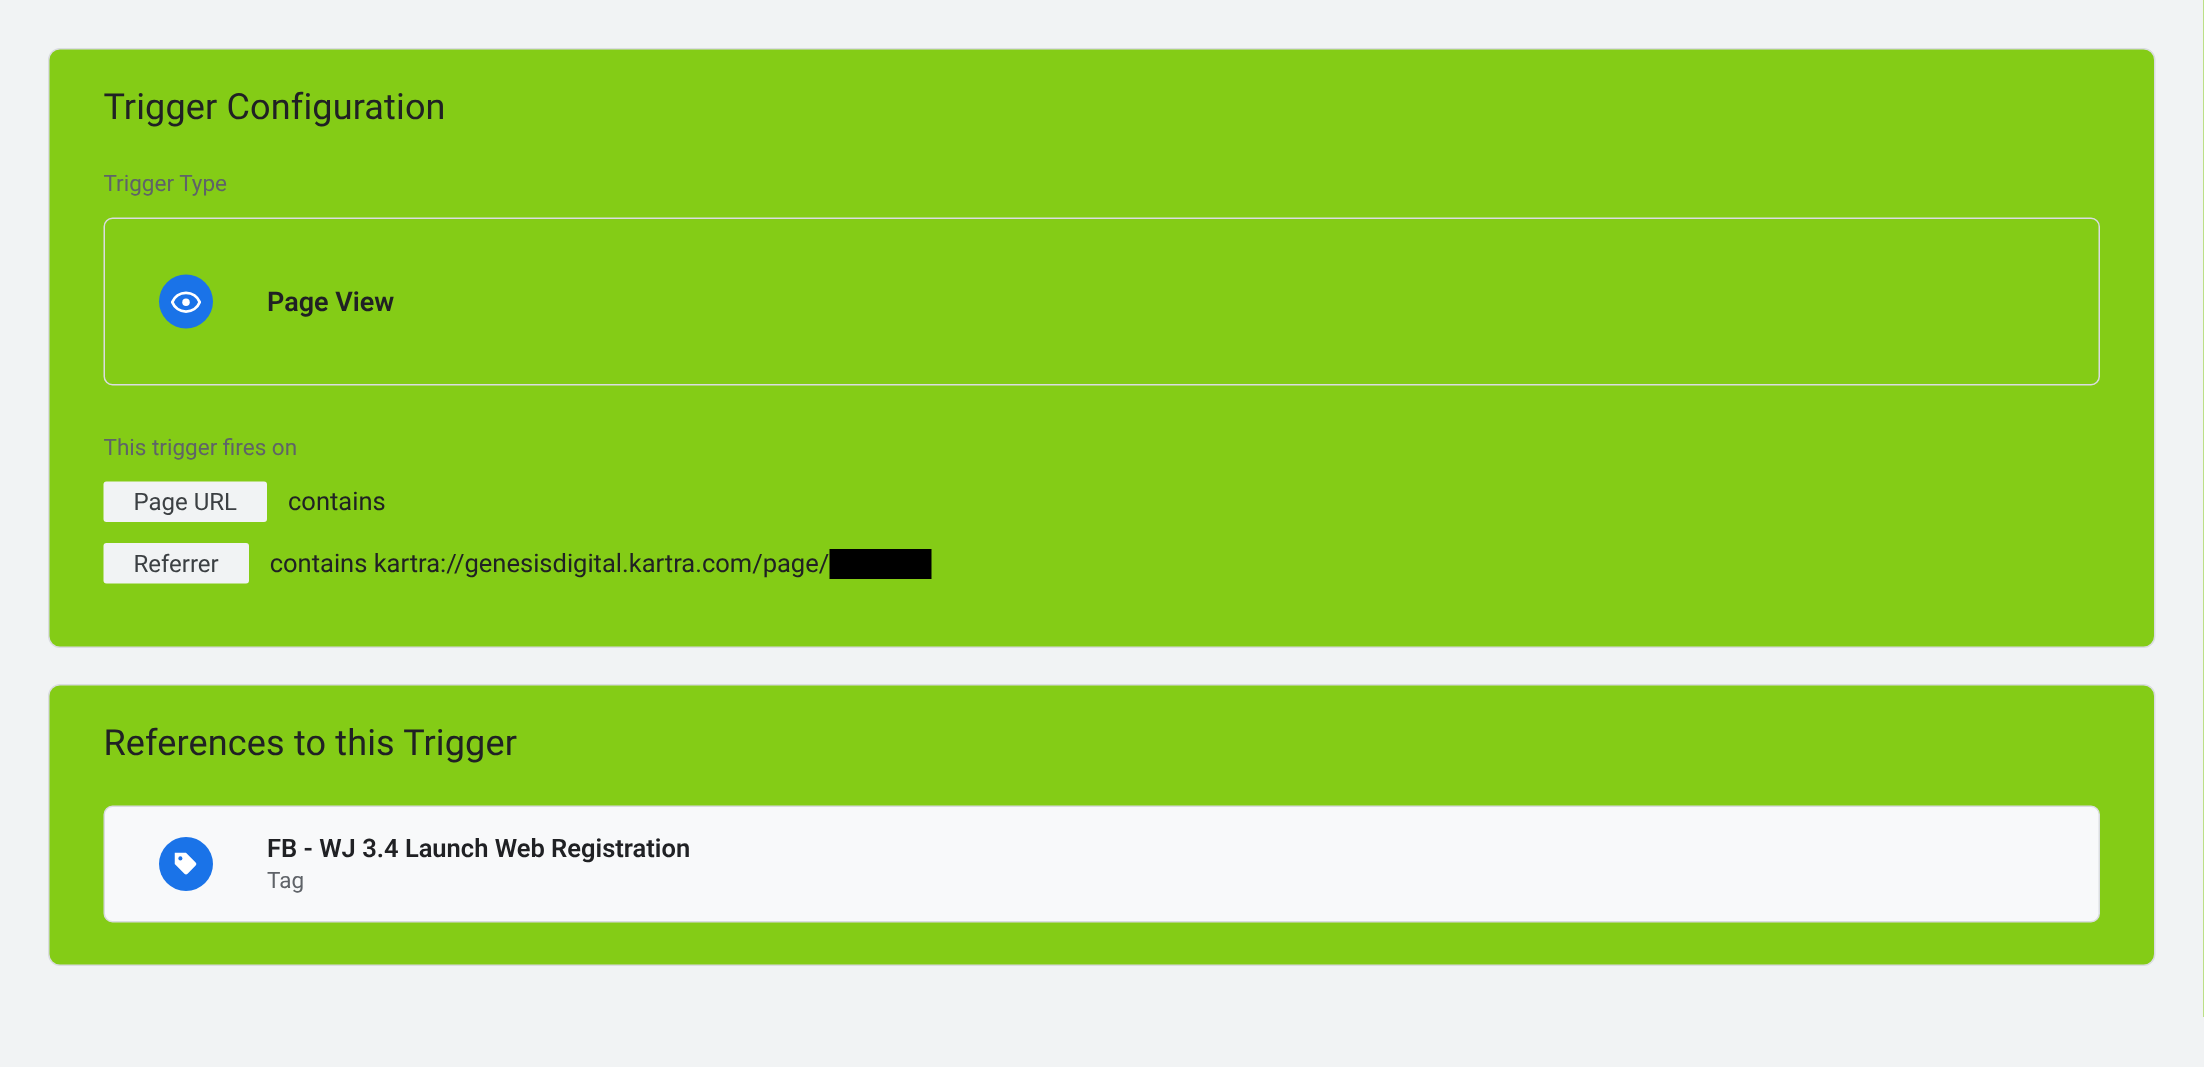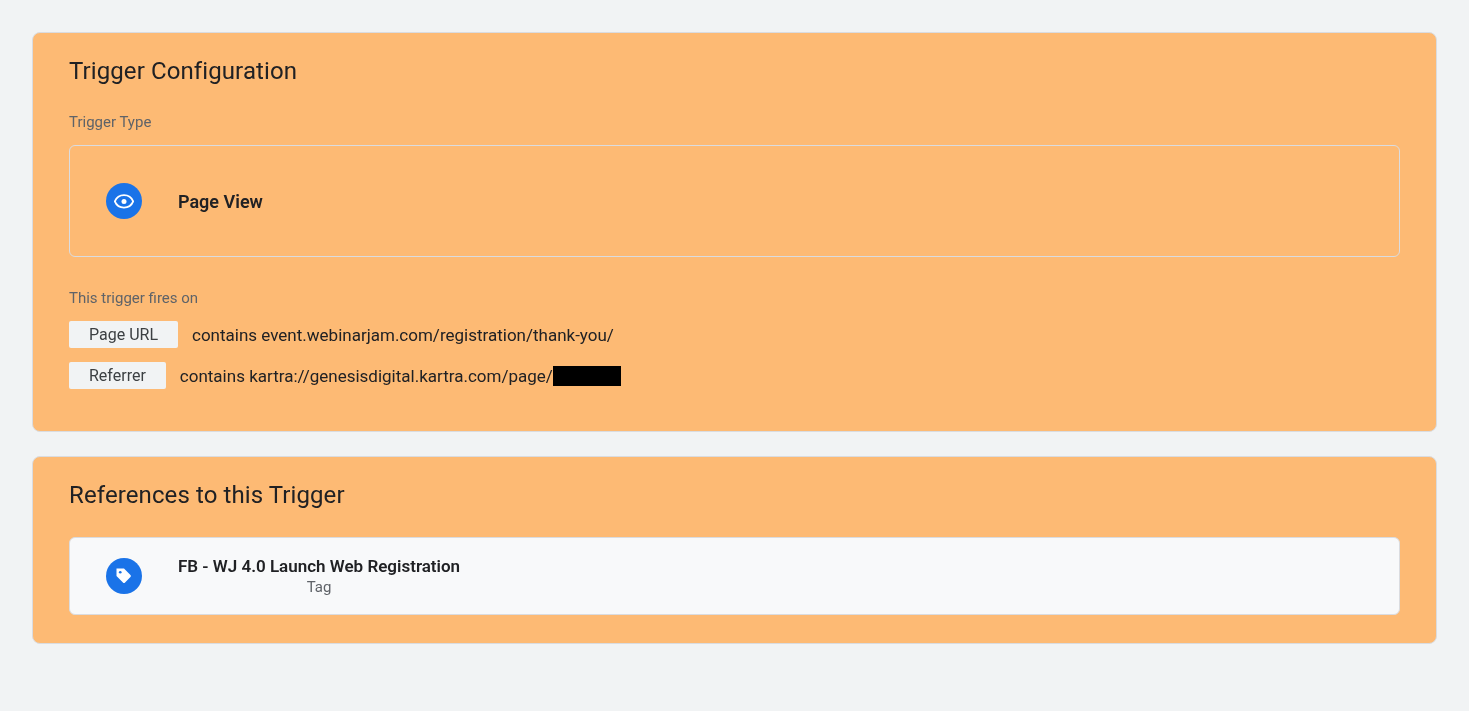--- a/index.html
+++ b/index.html
@@ -7,21 +7,21 @@
       margin: 0;
       padding: 0;
     }
     body {
       font-family: 'Google Sans', Roboto, Arial, sans-serif;
       background: #f1f3f4;
       padding: 32px;
       color: #202124;
     }
     .card {
-      background: #fdba74;
+      background: #84cc16;
       border: 1px solid #dadce0;
       border-radius: 8px;
       padding: 24px 36px 28px 36px;
       margin-bottom: 24px;
     }
     .card-title {
       font-size: 24px;
       font-weight: 400;
       color: #202124;
       margin-bottom: 28px;
@@ -100,21 +100,20 @@
       gap: 2px;
     }
     .ref-name {
       font-size: 17px;
       font-weight: 600;
       color: #202124;
     }
     .ref-type {
       font-size: 15px;
       color: #5f6368;
-      text-align: center;
     }
   </style>
 </head>
 <body>
 
 <div class="card">
   <h2 class="card-title">Trigger Configuration</h2>
 
   <div class="section-label">Trigger Type</div>
 
@@ -126,21 +125,21 @@
       </svg>
     </div>
     <div class="type-name">Page View</div>
   </div>
 
   <div class="section-label">This trigger fires on</div>
 
   <div class="condition-row">
     <span class="condition-var">Page URL</span>
     <span class="condition-val">
-      <span>contains</span>&nbsp;<span>event.webinarjam.com/registration/thank-you/</span>
+      <span>contains</span>&nbsp;
     </span>
   </div>
 
   <div class="condition-row">
     <span class="condition-var">Referrer</span>
     <span class="condition-val">
       <span>contains</span>&nbsp;<span>kartra://genesisdigital.kartra.com/page/</span><span class="redacted"></span>
     </span>
   </div>
 </div>
@@ -149,17 +148,17 @@
   <h2 class="card-title">References to this Trigger</h2>
 
   <div class="ref-row">
     <div class="icon-circle">
       <svg width="18" height="18" viewBox="0 0 24 24" fill="#ffffff">
         <path d="M20.59 13.41l-7.17 7.17a2 2 0 0 1-2.83 0L2 12V2h10l8.59 8.59a2 2 0 0 1 0 2.82z"></path>
         <circle cx="7" cy="7" r="1.8" fill="#1a73e8"></circle>
       </svg>
     </div>
     <div class="ref-text">
-      <div class="ref-name">FB - WJ 4.0 Launch Web Registration</div>
+      <div class="ref-name">FB - WJ 3.4 Launch Web Registration</div>
       <div class="ref-type">Tag</div>
     </div>
   </div>
 </div>
 
 </body></html>

